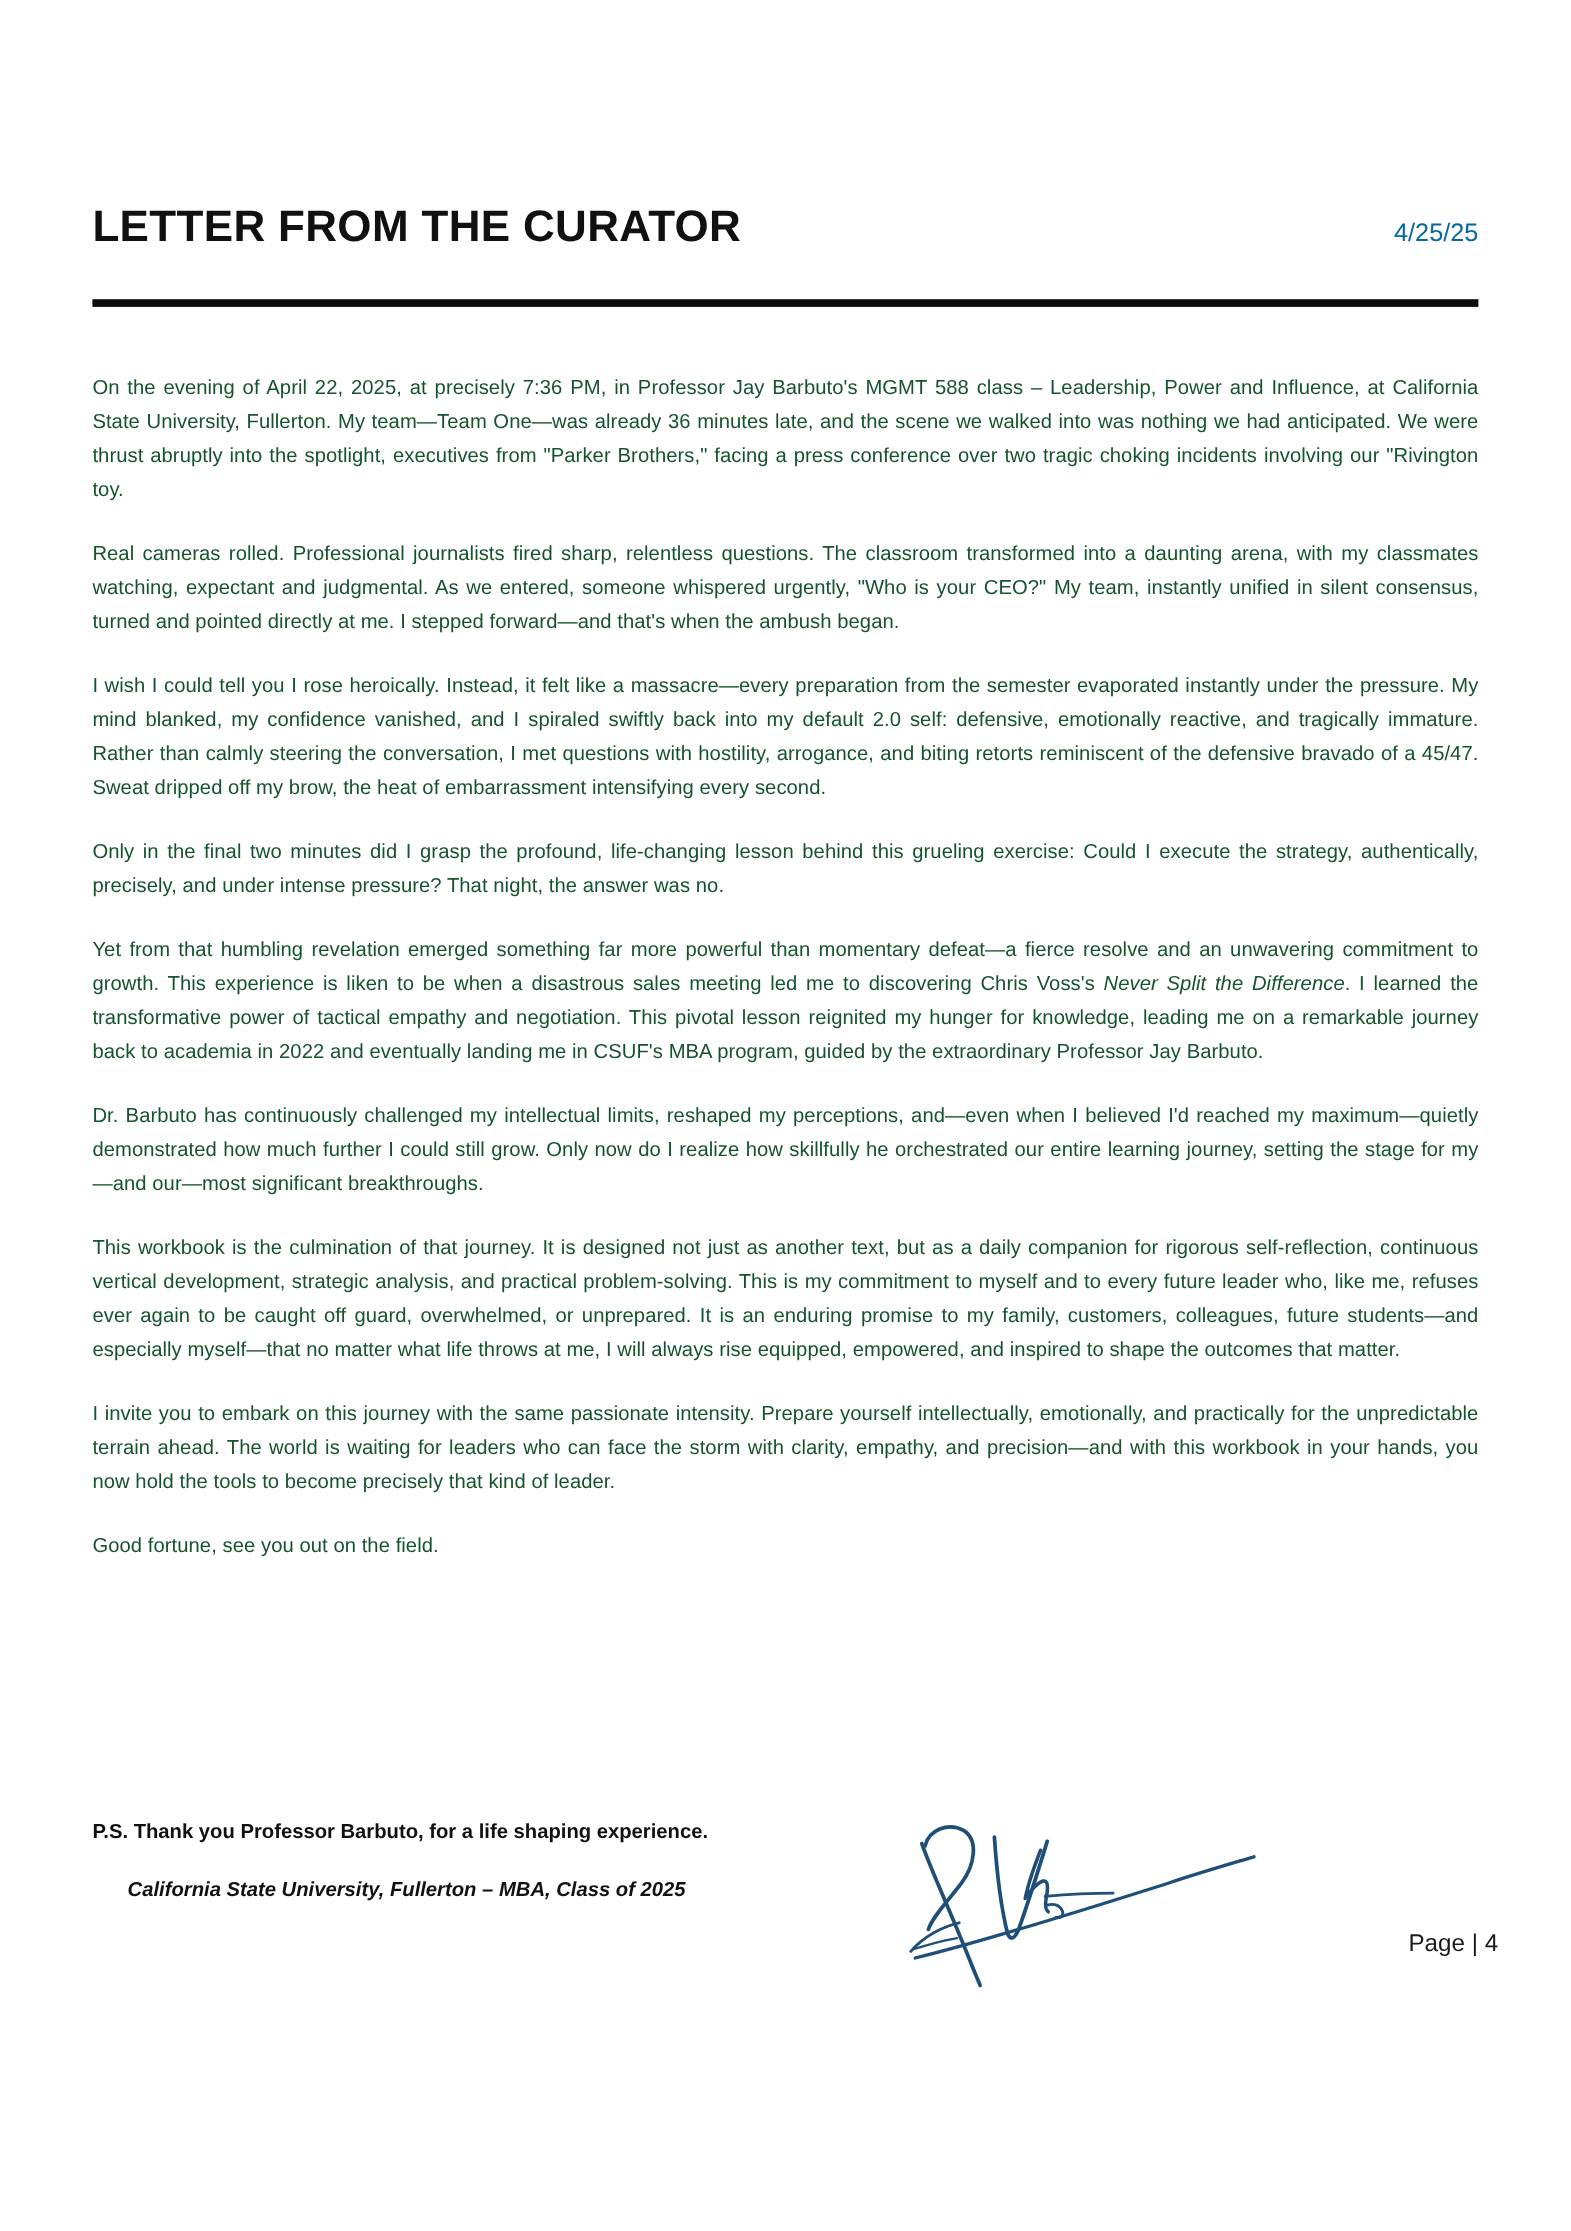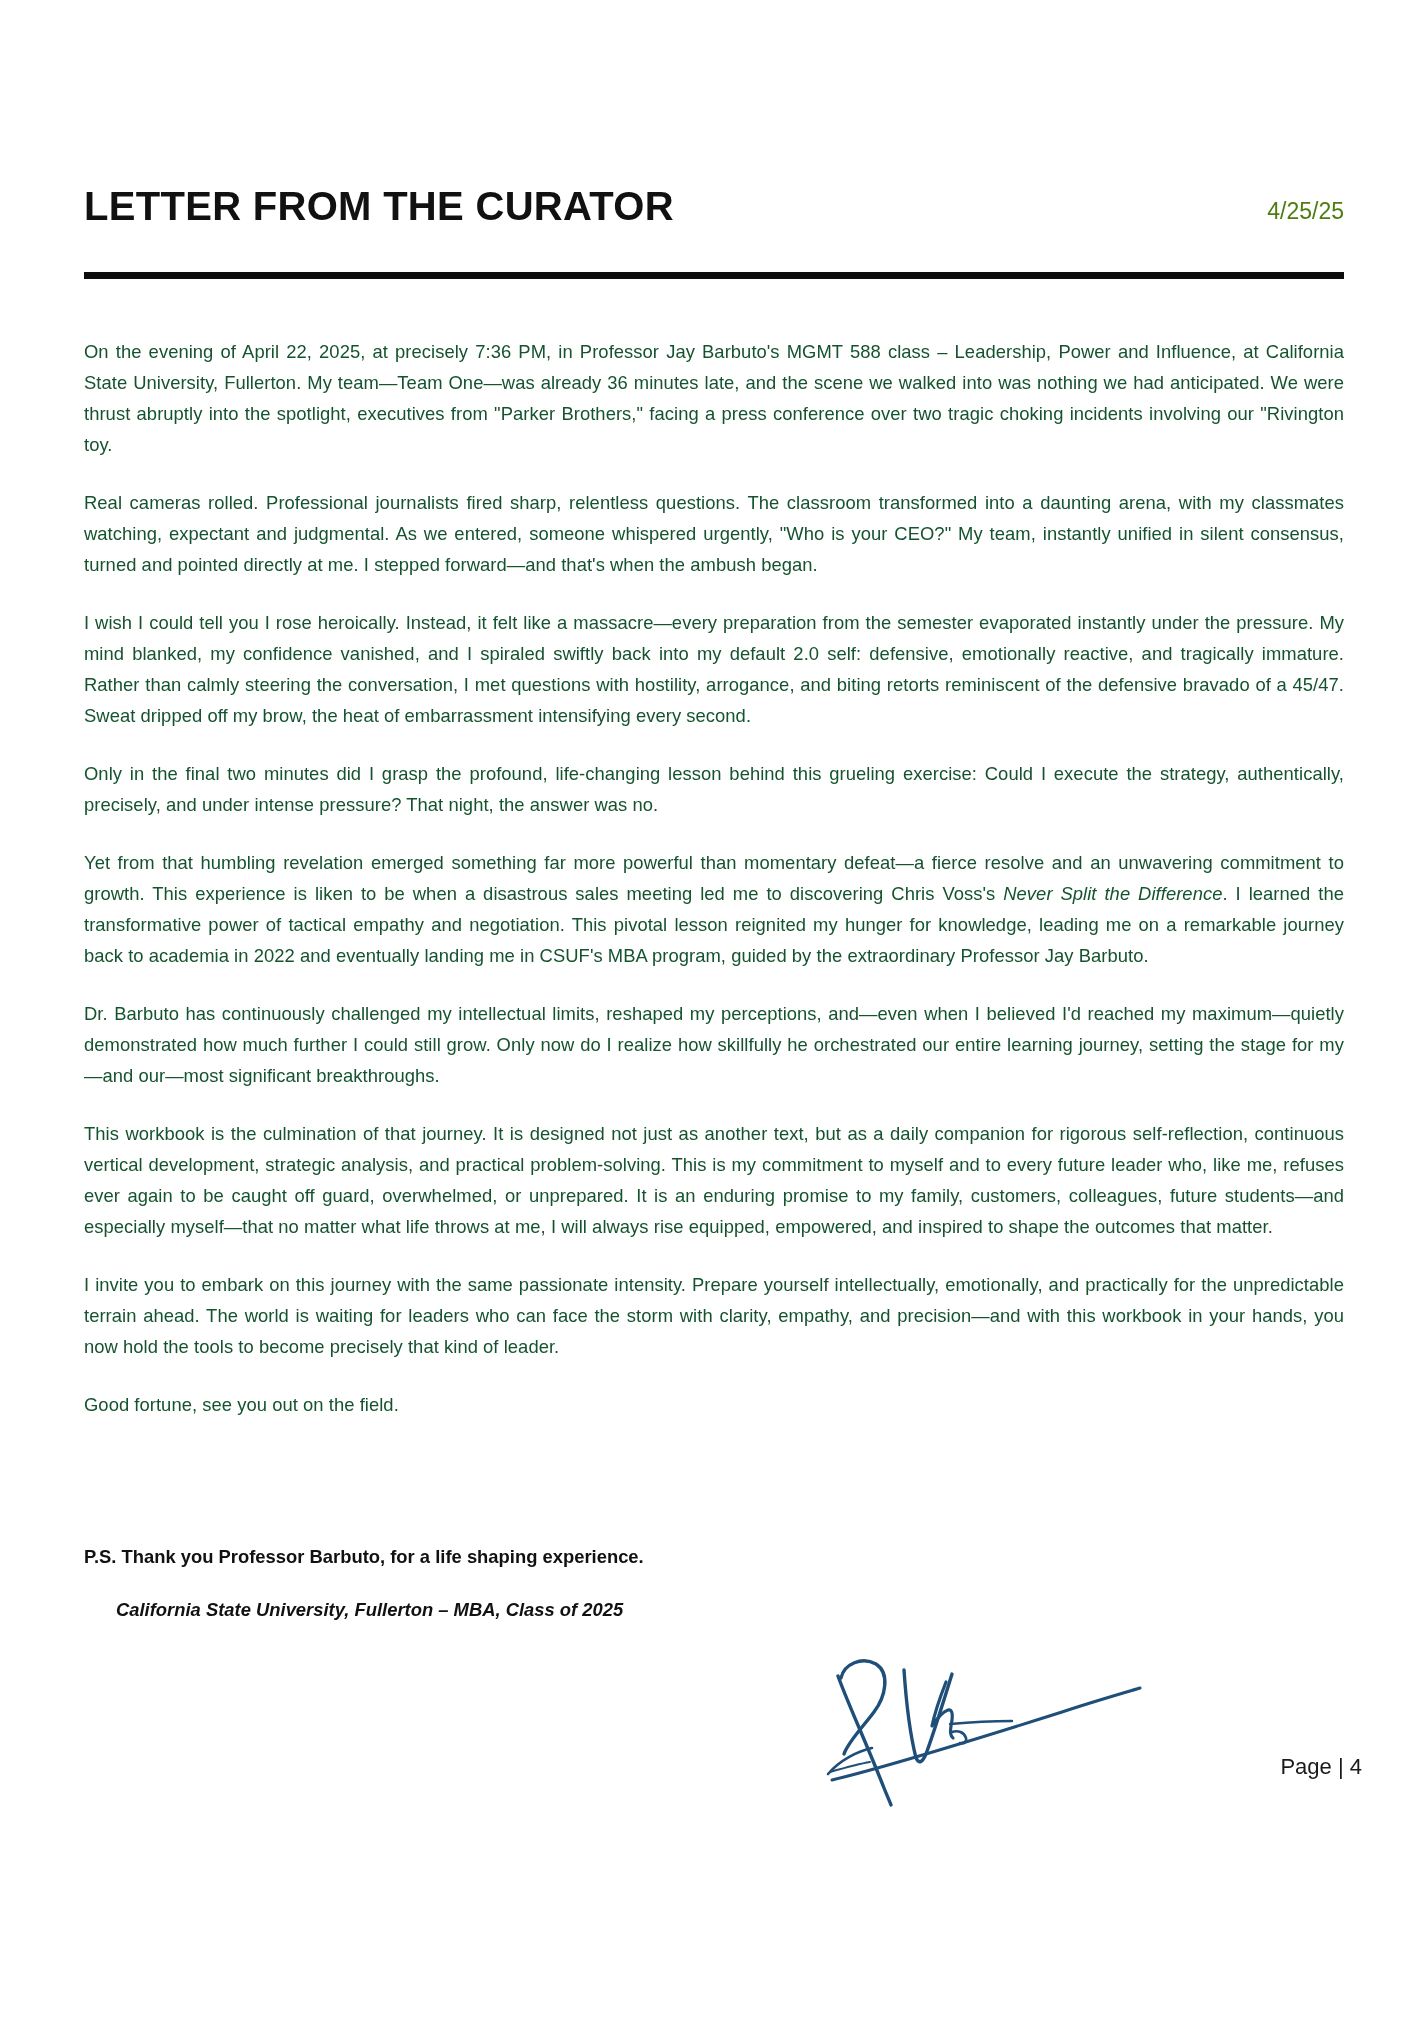--- a/index.html
+++ b/index.html
@@ -40,21 +40,21 @@
     font-weight: 700;
     letter-spacing: 0.3px;
     line-height: 1;
     color: #111111;
     margin: 0;
     white-space: nowrap;
   }
   .doc-date {
     font-size: 23px;
     font-weight: 400;
-    color: #4d7c0f;
+    color: #0369a1;
     line-height: 1;
     padding-bottom: 3px;
     white-space: nowrap;
   }
   .title-rule {
     position: absolute;
     left: 84px;
     right: 84px;
     top: 272px;
     height: 7px;
@@ -80,21 +80,21 @@
     margin-bottom: 0;
   }
   .body-text em {
     font-style: italic;
   }
 
   
   .sig-block {
     position: absolute;
     left: 84px;
-    top: 1544px;
+    top: 1652px;
     width: 760px;
   }
   .sig-line {
     font-size: 18.4px;
     line-height: 26px;
     color: #111111;
     margin-bottom: 27px;
   }
   .sig-line:last-child { margin-bottom: 0; margin-left: 32px; }
   .sig-ps { font-weight: 700; }

